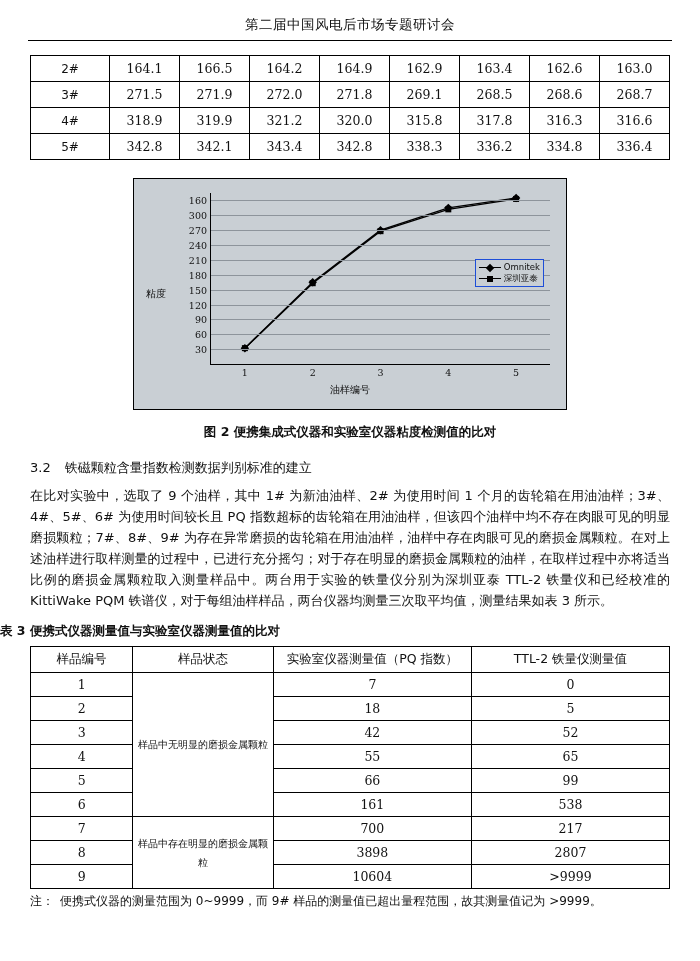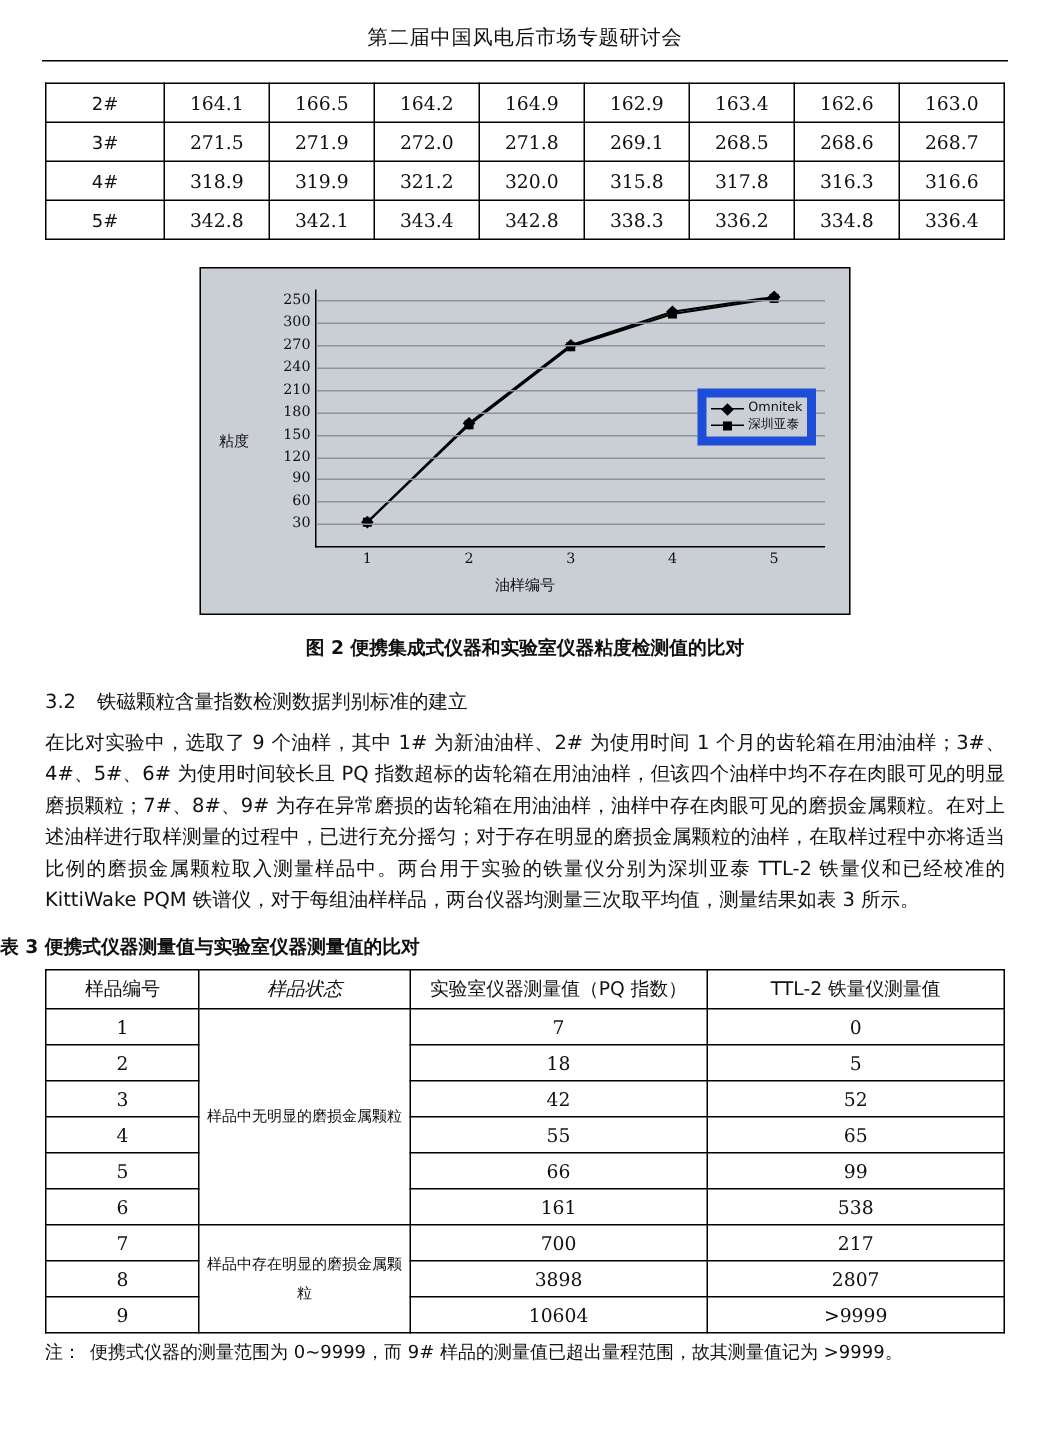--- a/index.html
+++ b/index.html
@@ -114,21 +114,21 @@
     right: 0;
     bottom: 12px;
     text-align: center;
     font-size: 10px;
   }
   .legend {
     position: absolute;
     right: 22px;
     top: 80px;
     background: #c9cfd4;
-    border: 6px solid #1d4ed8;
+    border: 1px solid #1d4ed8;
     font-size: 8.5px;
     padding: 2px 3px;
     line-height: 11px;
   }
   .legend-row {
     display: flex;
     align-items: center;
     white-space: nowrap;
   }
   .legend-swatch {
@@ -310,21 +310,21 @@
         <div class="ytick" style="top: 81.7826px;">180</div>
         <div class="gridline" style="top: 66.913px;"></div>
         <div class="ytick" style="top: 66.913px;">210</div>
         <div class="gridline" style="top: 52.0435px;"></div>
         <div class="ytick" style="top: 52.0435px;">240</div>
         <div class="gridline" style="top: 37.1739px;"></div>
         <div class="ytick" style="top: 37.1739px; margin-left: 22px;">270</div>
         <div class="gridline" style="top: 22.3043px;"></div>
         <div class="ytick" style="top: 22.3043px;">300</div>
         <div class="gridline" style="top: 7.43478px;"></div>
-        <div class="ytick" style="top: 7.43478px;">250</div>
+        <div class="ytick" style="top: 7.43478px;">160</div>
         <div class="xtick" style="left: 33.9px;">1</div>
         <div class="xtick" style="left: 101.7px;">2</div>
         <div class="xtick" style="left: 169.5px;">3</div>
         <div class="xtick" style="left: 237.3px;">4</div>
         <div class="xtick" style="left: 305.1px;">5</div>
       </div>
     <div class="legend">
       <div class="legend-row">
         <span class="legend-swatch">
             <span class="legend-mark diamond"></span>
@@ -349,21 +349,21 @@
 
   <div class="body-para">在比对实验中，选取了 9 个油样，其中 1# 为新油油样、2# 为使用时间 1 个月的齿轮箱在用油油样；3#、4#、5#、6# 为使用时间较长且 PQ 指数超标的齿轮箱在用油油样，但该四个油样中均不存在肉眼可见的明显磨损颗粒；7#、8#、9# 为存在异常磨损的齿轮箱在用油油样，油样中存在肉眼可见的磨损金属颗粒。在对上述油样进行取样测量的过程中，已进行充分摇匀；对于存在明显的磨损金属颗粒的油样，在取样过程中亦将适当比例的磨损金属颗粒取入测量样品中。两台用于实验的铁量仪分别为深圳亚泰 TTL-2 铁量仪和已经校准的 KittiWake PQM 铁谱仪，对于每组油样样品，两台仪器均测量三次取平均值，测量结果如表 3 所示。</div>
 
   <div class="tablecaption">表 3 便携式仪器测量值与实验室仪器测量值的比对</div>
 
   <div class="bottom-table-wrap">
     <table class="bottom-table">
       <thead id="bottom-table-head">
           <tr>
             <th style="width: 16%;">样品编号</th>
-            <th style="width: 22%; font-style: italic;">样品状态</th>
+            <th style="width: 22%;">样品状态</th>
             <th style="width: 31%;">实验室仪器测量值（PQ 指数）</th>
             <th style="width: 31%; margin-left: 12px;">TTL-2 铁量仪测量值</th>
           </tr>
         </thead>
       <tbody id="bottom-table-body">
           <tr>
             <td>1</td>
             <td class="state-cell" rowspan="6">样品中无明显的磨损金属颗粒</td>
             <td>7</td>
             <td>0</td>

